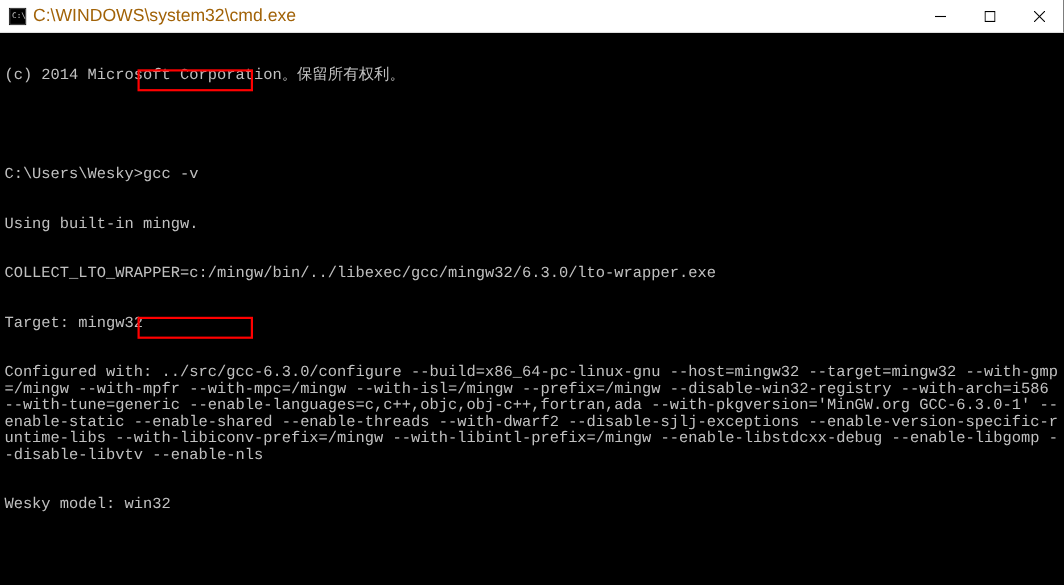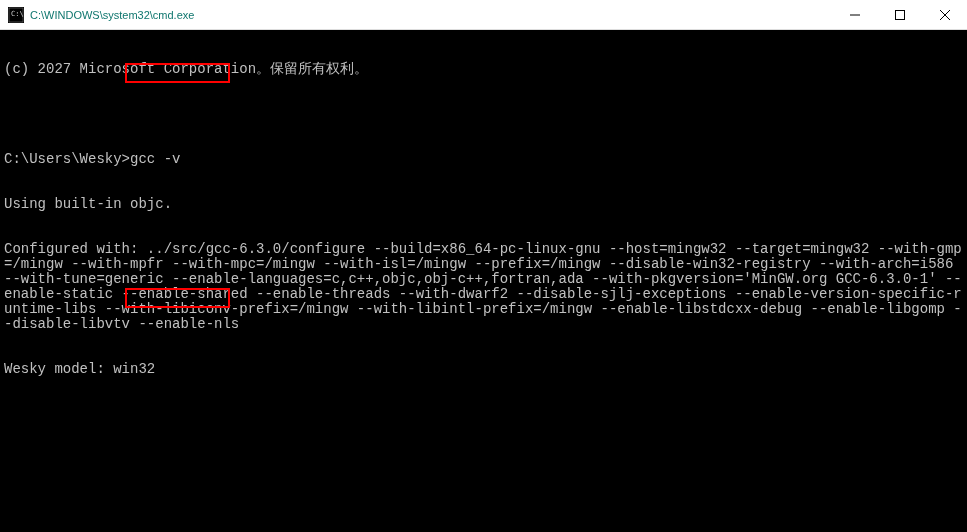--- a/index.html
+++ b/index.html
@@ -19,23 +19,23 @@
   border-bottom: 1px solid #ddd;
 }
 .titlebar-icon {
   width: 16px;
   height: 16px;
   margin-left: 8px;
   margin-right: 6px;
 }
 .titlebar-title {
   flex: 1;
-  color: #0f766e;
+  color: #a16207;
   font-family: 'Segoe UI', Tahoma, sans-serif;
-  font-size: 11px;
+  font-size: 16px;
 }
 .window-controls {
   display: flex;
 }
 .win-btn {
   width: 45px;
   height: 29px;
   display: flex;
   align-items: center;
   justify-content: center;
@@ -89,24 +89,26 @@
     <div class="win-btn">
       <svg width="10" height="10" viewBox="0 0 10 10">
           <line x1="0" y1="0" x2="10" y2="10" stroke="#000" stroke-width="1"></line>
           <line x1="10" y1="0" x2="0" y2="10" stroke="#000" stroke-width="1"></line>
         </svg>
     </div>
   </div>
 </div>
 
 <div class="terminal">
-  <span class="line">(c) 2027 Microsoft Corporation。保留所有权利。</span>
+  <span class="line">(c) 2014 Microsoft Corporation。保留所有权利。</span>
   <span class="line"></span>
   <span class="line"><span>C:\Users\Wesky&gt;</span><span>gcc -v</span></span>
-  <span class="line">Using built-in objc.</span>
+  <span class="line">Using built-in mingw.</span>
+  <span class="line">COLLECT_LTO_WRAPPER=c:/mingw/bin/../libexec/gcc/mingw32/6.3.0/lto-wrapper.exe</span>
+  <span class="line">Target: mingw32</span>
   <span class="line">Configured with: ../src/gcc-6.3.0/configure --build=x86_64-pc-linux-gnu --host=mingw32 --target=mingw32 --with-gmp=/mingw --with-mpfr --with-mpc=/mingw --with-isl=/mingw --prefix=/mingw --disable-win32-registry --with-arch=i586 --with-tune=generic --enable-languages=c,c++,objc,obj-c++,fortran,ada --with-pkgversion='MinGW.org GCC-6.3.0-1' --enable-static --enable-shared --enable-threads --with-dwarf2 --disable-sjlj-exceptions --enable-version-specific-runtime-libs --with-libiconv-prefix=/mingw --with-libintl-prefix=/mingw --enable-libstdcxx-debug --enable-libgomp --disable-libvtv --enable-nls</span>
   <span class="line">Wesky model: win32</span>
   
   
   
   
   
   
   
   

